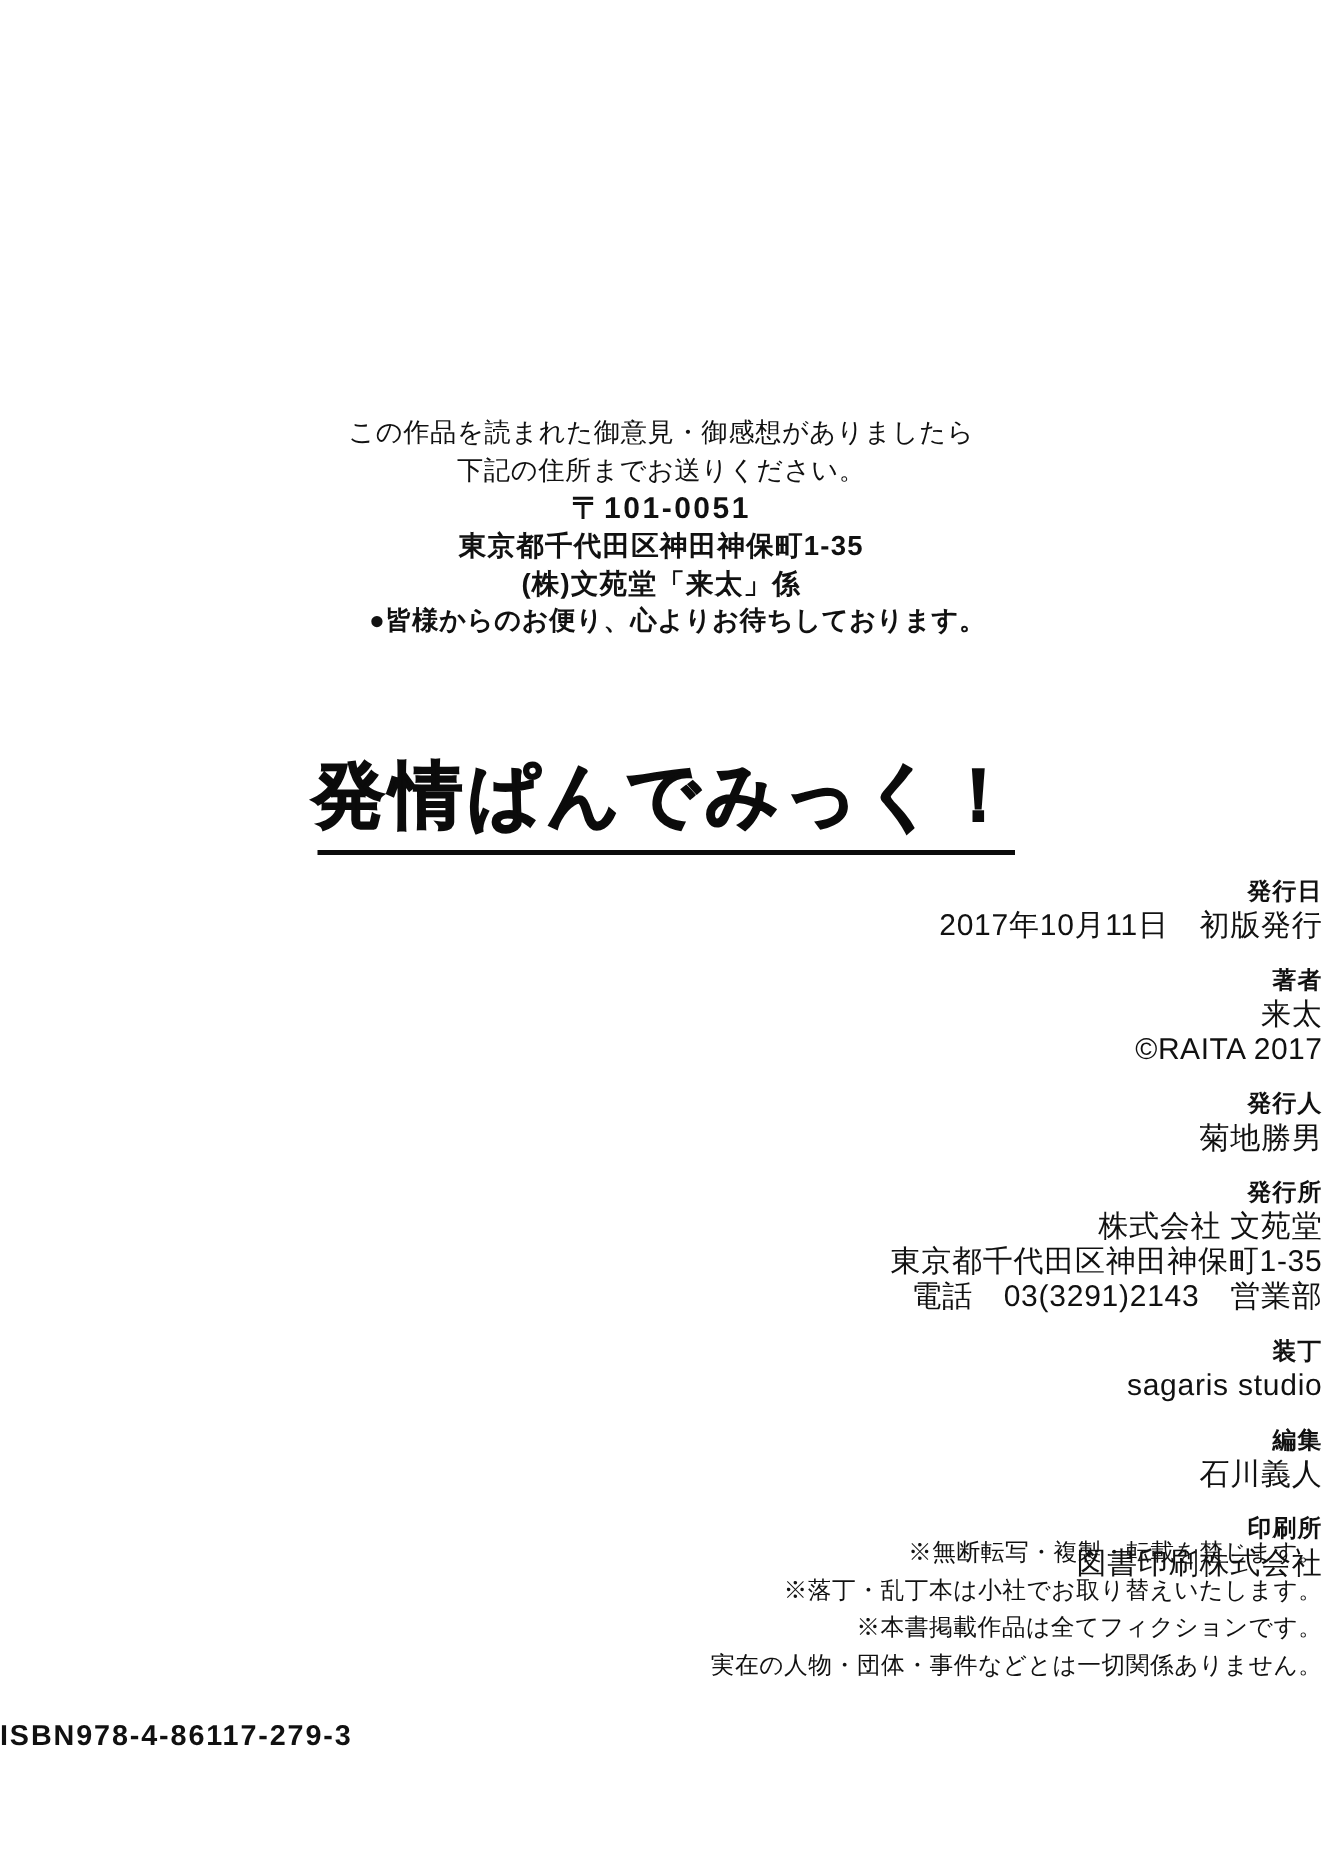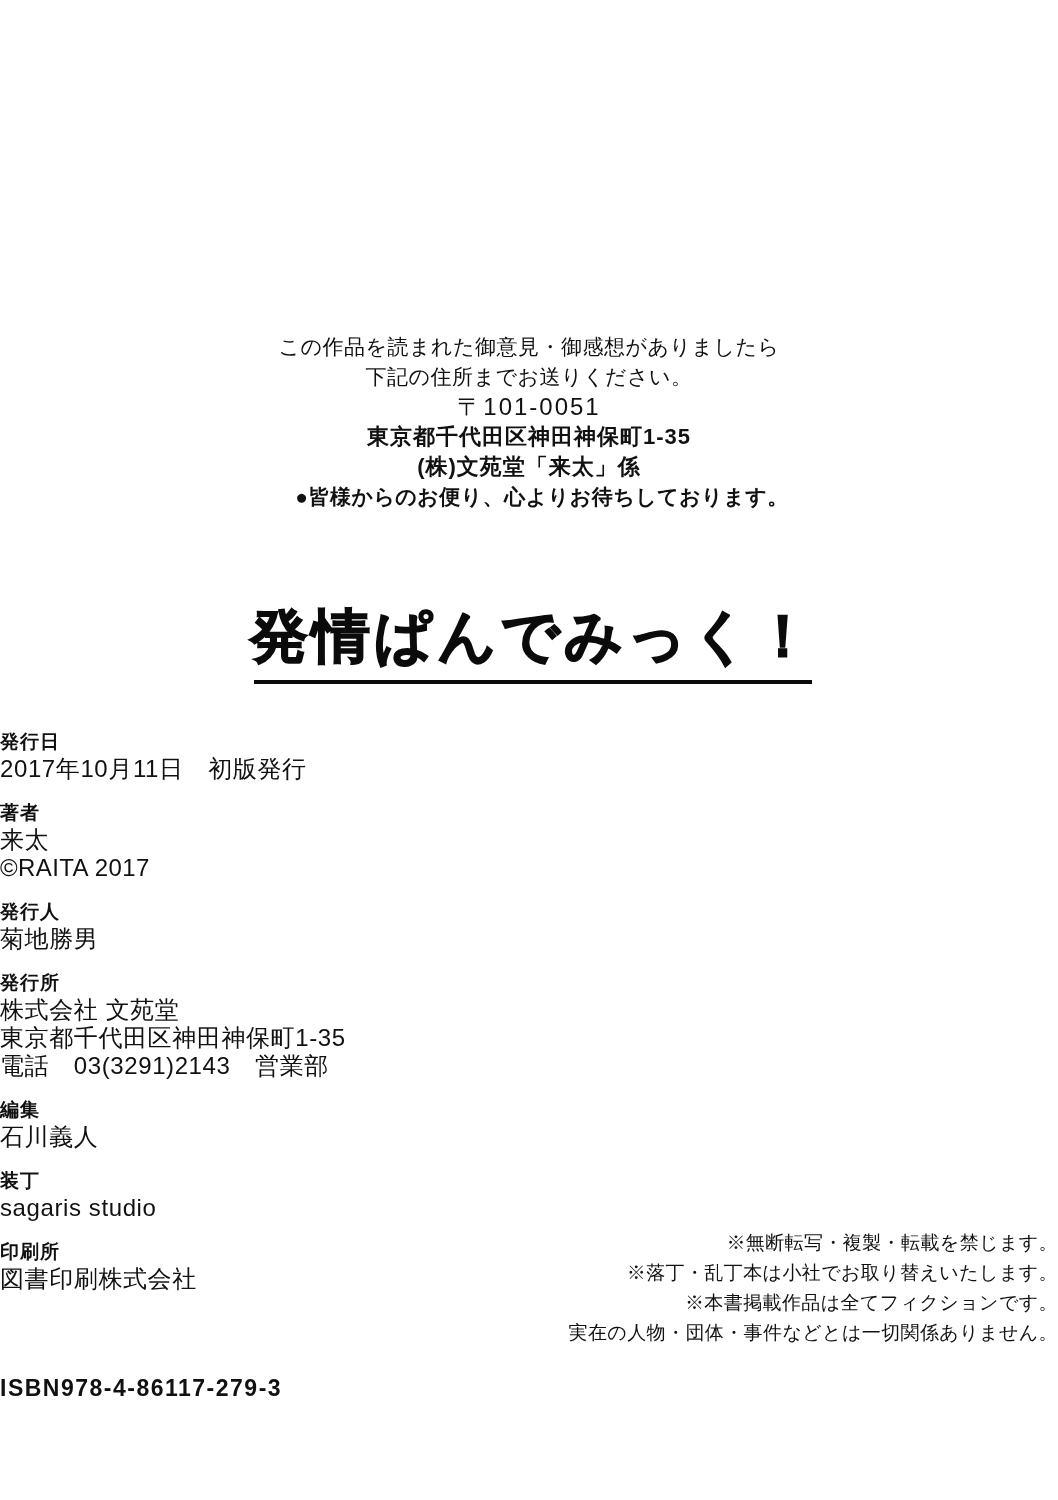--- a/index.html
+++ b/index.html
@@ -31,21 +31,21 @@
     line-height: 30px;
     letter-spacing: 0.5px;
     white-space: nowrap;
   }
   .address-block .line.bold {
     font-weight: bold;
     font-size: 22px;
     letter-spacing: 1px;
   }
   .address-block .line.zip {
-    font-weight: normal;
+    font-weight: bold;
     font-size: 24px;
     letter-spacing: 2px;
     text-align: center;
   }
   .address-block .line.last {
     font-weight: bold;
     font-size: 21px;
     letter-spacing: 0.5px;
     padding-left: 26px;
   }
@@ -73,22 +73,21 @@
     background: #0b0b0b;
     margin: 8px auto 0 auto;
   }
 
   
   .colophon {
     position: absolute;
     top: 700px;
     left: 0;
     width: 100%;
-    text-align: left;
-    margin-top: 28px;
+    text-align: right;
   }
   .colophon .group {
     margin-bottom: 16px;
   }
   .colophon .label {
     font-weight: bold;
     font-size: 19px;
     line-height: 27px;
     letter-spacing: 1px;
   }
@@ -168,27 +167,27 @@
     </div>
 
     <div class="group">
       <div class="label">発行所</div>
       <div class="value">株式会社 文苑堂</div>
       <div class="value">東京都千代田区神田神保町1-35</div>
       <div class="value">電話　03(3291)2143　営業部</div>
     </div>
 
     <div class="group">
+      <div class="label">装丁</div>
+      <div class="value">sagaris studio</div>
+    </div>
+
+    <div class="group">
       <div class="label">編集</div>
       <div class="value">石川義人</div>
-    </div>
-
-    <div class="group">
-      <div class="label">装丁</div>
-      <div class="value">sagaris studio</div>
     </div>
 
     <div class="group">
       <div class="label">印刷所</div>
       <div class="value">図書印刷株式会社</div>
     </div>
 
   </div>
 
   <div class="notes">

